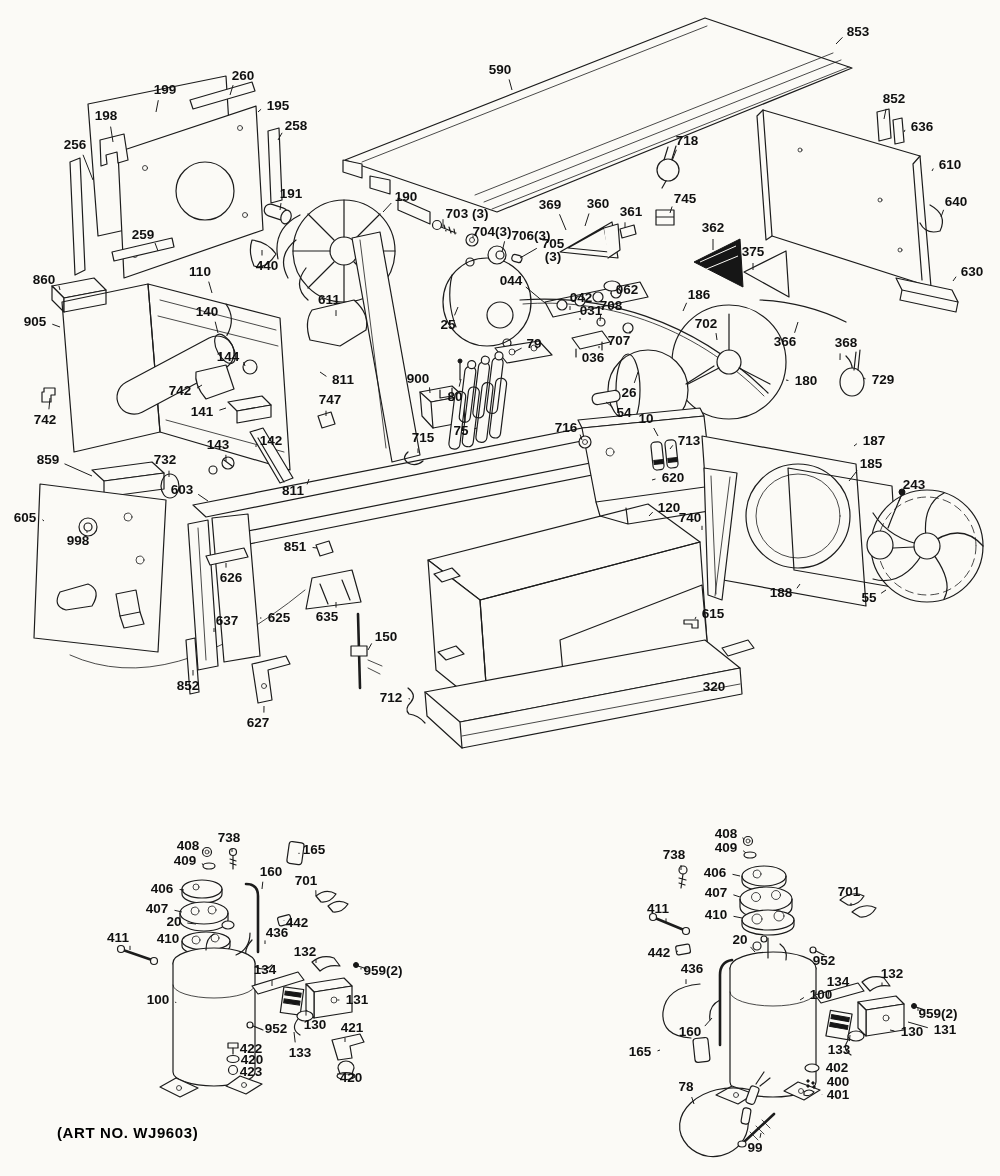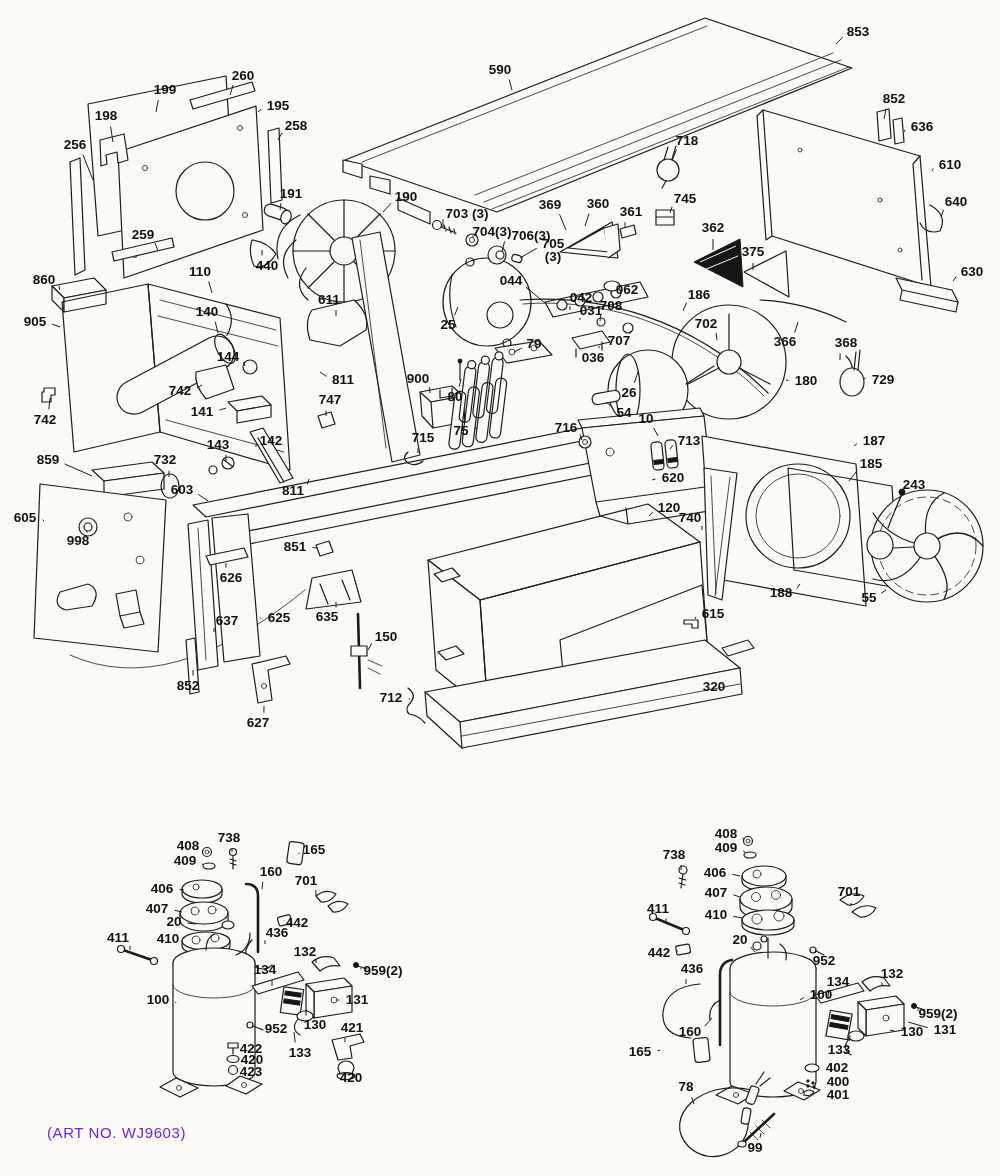--- a/index.html
+++ b/index.html
@@ -6,22 +6,22 @@
   body{width:1000px;height:1176px;background:#fbfaf6;position:relative;
        font-family:"Liberation Sans",sans-serif;overflow:hidden}
   #art{position:absolute;left:0;top:0}
   #art .ln{fill:none;stroke:#1c1c1c;stroke-width:1.2;stroke-linejoin:round;stroke-linecap:round}
   #art .thin{stroke-width:.8}
   #art .thick{stroke-width:2.6}
   #art .wh{fill:#fbfaf6}
   #art .dk{fill:#161616;stroke:#161616}
   #art text.plbl{font-family:"Liberation Sans",sans-serif;font-weight:700;font-size:13.5px;
        fill:#101010;stroke:none;text-anchor:middle}
-  .artno{position:absolute;left:47px;top:1124px;font-weight:400;font-size:15px;
-       letter-spacing:.6px;color:#6d28d9}
+  .artno{position:absolute;left:57px;top:1124px;font-weight:700;font-size:15px;
+       letter-spacing:.6px;color:#000000}
 </style>
 </head>
 <body>
 
 <svg id="art" width="1000" height="1176" viewBox="0 0 1000 1176">
   <defs>
     <pattern id="mesh" width="6" height="6" patternUnits="userSpaceOnUse">
       <path d="M0 0H6M0 0V6" stroke="#3a3a3a" stroke-width="0.6" fill="none"></path>
     </pattern>
     <pattern id="ribs" width="4" height="4" patternUnits="userSpaceOnUse">

